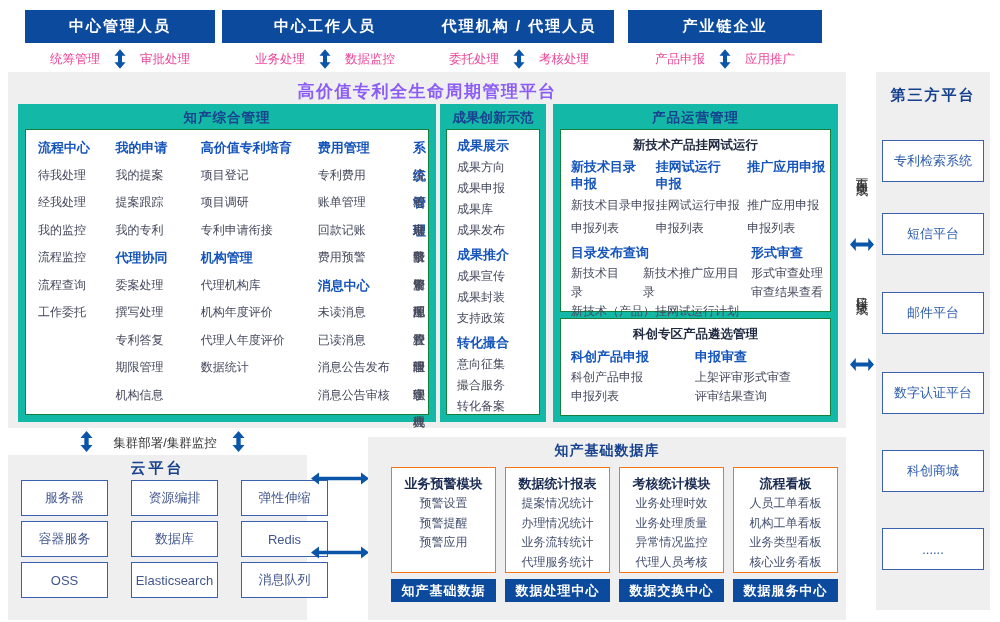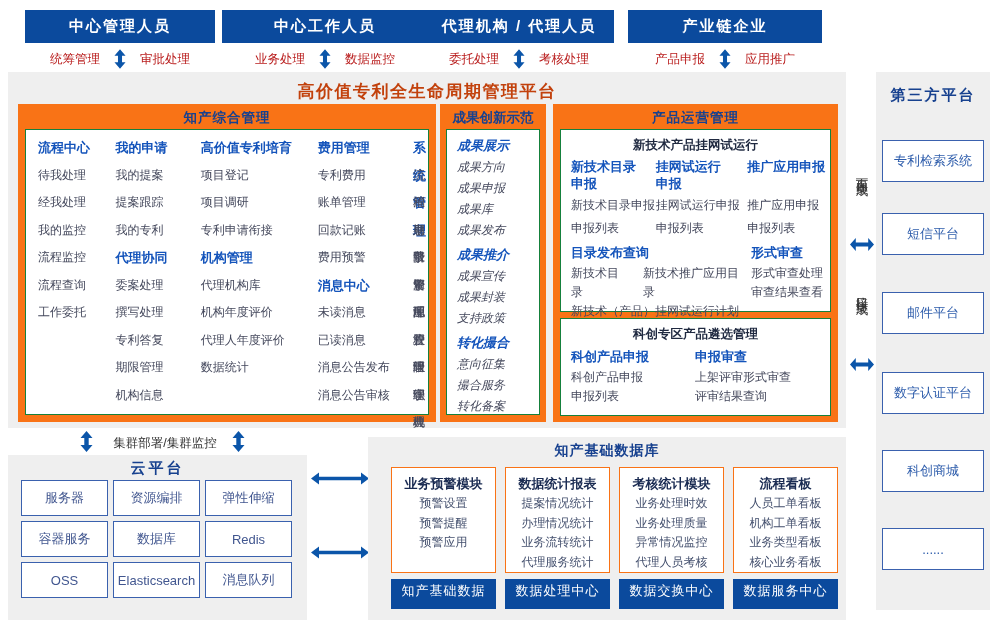--- a/index.html
+++ b/index.html
@@ -3,26 +3,26 @@
 <meta charset="utf-8">
 <style>
   html,body{margin:0;padding:0;background:#fff;}
   .stage{position:relative;width:1000px;height:622px;background:#fff;
          font-family:"Liberation Sans","DejaVu Sans",sans-serif;overflow:hidden;}
   
   .role{position:absolute;top:10px;}
   .role-box{height:33px;background:#0b4a9d;color:#fff;font-weight:bold;font-size:15px;
             letter-spacing:2px;display:flex;align-items:center;justify-content:center;}
   .role-labels{display:flex;justify-content:center;align-items:center;gap:14px;
-               margin-top:6px;font-size:12.5px;color:#b91c1c;}
+               margin-top:6px;font-size:12.5px;color:#ec4899;}
   
   .panel{position:absolute;background:#efefef;}
   .main-title{position:absolute;left:0;right:0;top:8px;text-align:center;font-weight:bold;
-              font-size:17px;color:#c2410c;letter-spacing:1.5px;}
-  .section{position:absolute;background:#f97316;}
+              font-size:17px;color:#8b5cf6;letter-spacing:1.5px;}
+  .section{position:absolute;background:#14b8a6;}
   .section-title{position:absolute;left:0;right:0;top:5px;text-align:center;font-weight:bold;
                  font-size:13.5px;color:#17418f;letter-spacing:1px;}
   .whitebox{position:absolute;background:#fff;border:1px solid #15803d;}
   
   .mrow{position:absolute;left:12px;top:4px;right:2px;display:flex;}
   .mhead{color:#1454bb;font-weight:bold;font-size:13px;height:27.5px;line-height:27.5px;}
   .mitem{color:#44485c;font-size:12px;height:27.5px;line-height:27.5px;}
   
   .sgroups{position:absolute;left:10px;top:2px;right:2px;}
   .shead{color:#1454bb;font-weight:bold;font-size:13px;margin:5px 0 2px;}
@@ -32,34 +32,34 @@
   .pcols{display:flex;padding:4px 0 0 10px;}
   .phead{color:#1454bb;font-weight:bold;font-size:13px;line-height:17px;min-height:36px;white-space:pre-line;}
   .pitem{color:#44485c;font-size:12px;line-height:23px;}
   .pcat{display:flex;padding:2px 0 0 10px;}
   .pcat-row{color:#44485c;font-size:12px;line-height:19px;display:flex;gap:12px;}
   .phead2{color:#1454bb;font-weight:bold;font-size:13px;line-height:22px;}
   
   .cluster-label{position:absolute;font-size:12.5px;color:#333;}
   .arrow{position:absolute;line-height:0;}
   
-  .cloudgrid{position:absolute;left:13px;top:25px;display:grid;grid-template-columns:repeat(3,87px);gap:5px 5px;}
+  .cloudgrid{position:absolute;left:13px;top:25px;display:grid;grid-template-columns:repeat(3,87px);gap:5px 23px;}
   .cbox{height:34px;background:#fff;border:1px solid #3a61ae;display:flex;align-items:center;
         justify-content:center;font-size:13px;color:#41568f;}
   .cloud-title{position:absolute;left:0;right:0;top:4px;text-align:center;font-weight:bold;
                font-size:15px;color:#17418f;letter-spacing:3px;}
   
   .db-title{position:absolute;left:0;right:0;top:5px;text-align:center;font-weight:bold;
             font-size:14px;color:#17418f;letter-spacing:1px;}
   .dbrow{position:absolute;left:23px;top:30px;display:grid;grid-template-columns:repeat(4,105px);gap:9px;}
   .dbbox{background:#fff;border:1px solid #f97316;height:104px;text-align:center;}
   .dbhead{font-weight:bold;font-size:13px;color:#1a2b52;margin:7px 0 1px;}
   .dbitem{font-size:12px;color:#44506e;line-height:19.5px;}
-  .dbbar{margin-top:6px;background:#0b4a9d;color:#fff;font-weight:normal;font-size:13px;
-         height:30px;line-height:23px;text-align:center;letter-spacing:1px;}
+  .dbbar{margin-top:6px;background:#0b4a9d;color:#fff;font-weight:bold;font-size:13px;
+         height:23px;line-height:23px;text-align:center;letter-spacing:1px;}
   
   .tp-title{position:absolute;left:0;right:0;top:14px;text-align:center;font-weight:bold;
             font-size:15px;color:#17418f;letter-spacing:2px;}
   .tpbox{position:absolute;left:6px;width:100px;height:40px;background:#fff;border:1px solid #3a61ae;
          display:flex;align-items:center;justify-content:center;font-size:13px;color:#2d5cab;}
   .vlabel{position:absolute;writing-mode:vertical-rl;text-orientation:upright;
           font-size:12.5px;color:#333;letter-spacing:2px;}
 </style>
 </head>
 <body>
@@ -169,21 +169,21 @@
             <div class="mitem">权限管理</div>
             <div class="mitem">组织机构</div>
             <div class="mitem">字典管理</div>
           </div>
         </div>
       </div>
     </div>
 
     <div class="section" style="left:432px;top:32px;width:106px;height:318px;">
       <div class="section-title" style="letter-spacing:0;">成果创新示范</div>
-      <div class="whitebox" style="left:6px;top:25px;right:6px;bottom:7px;font-style:italic;">
+      <div class="whitebox" style="left:6px;top:25px;right:6px;bottom:7px;">
         <div class="sgroups">
           <div class="shead">成果展示</div>
           <div class="sitem">成果方向</div>
           <div class="sitem">成果申报</div>
           <div class="sitem">成果库</div>
           <div class="sitem">成果发布</div>
           <div class="shead">成果推介</div>
           <div class="sitem">成果宣传</div>
           <div class="sitem">成果封装</div>
           <div class="sitem">支持政策</div>

